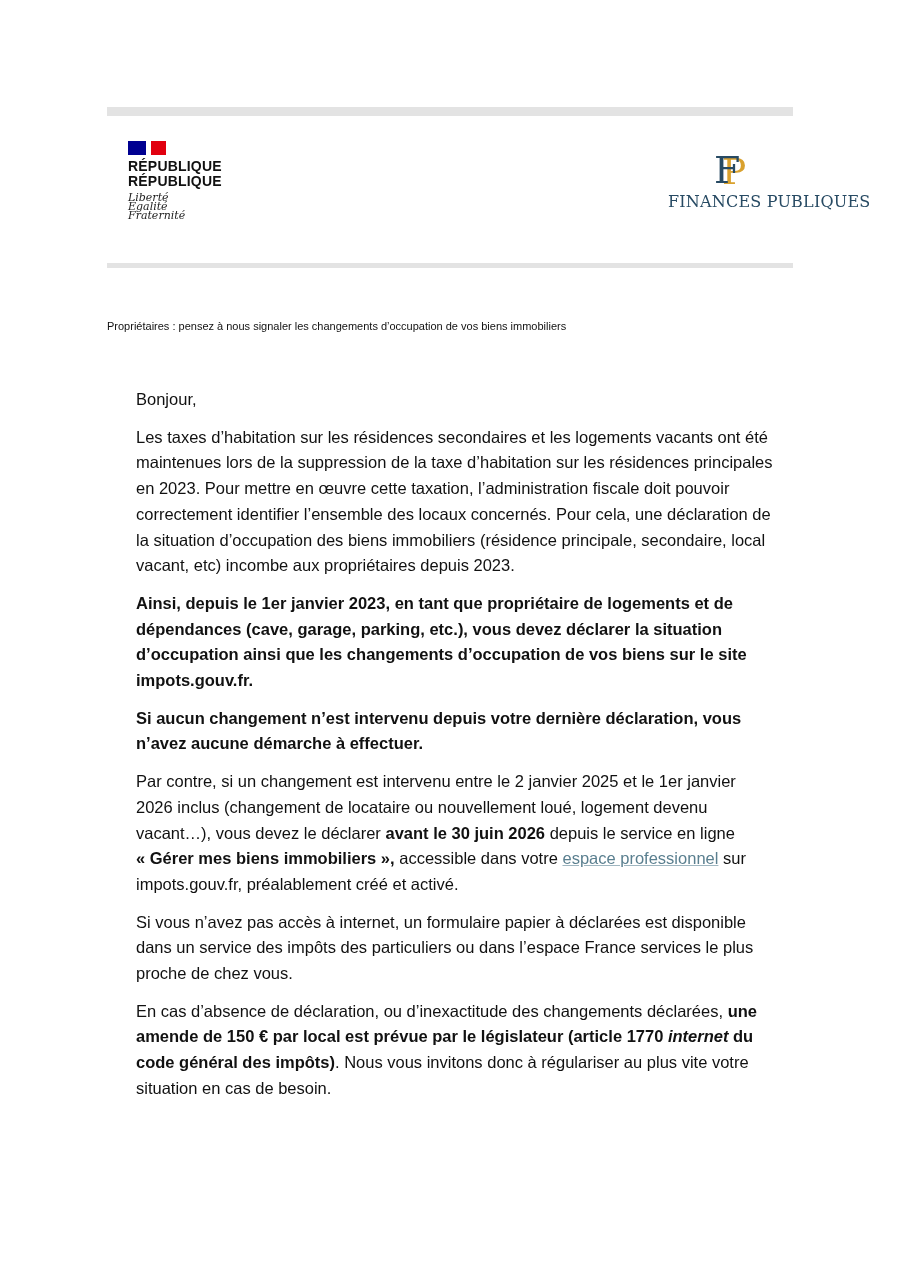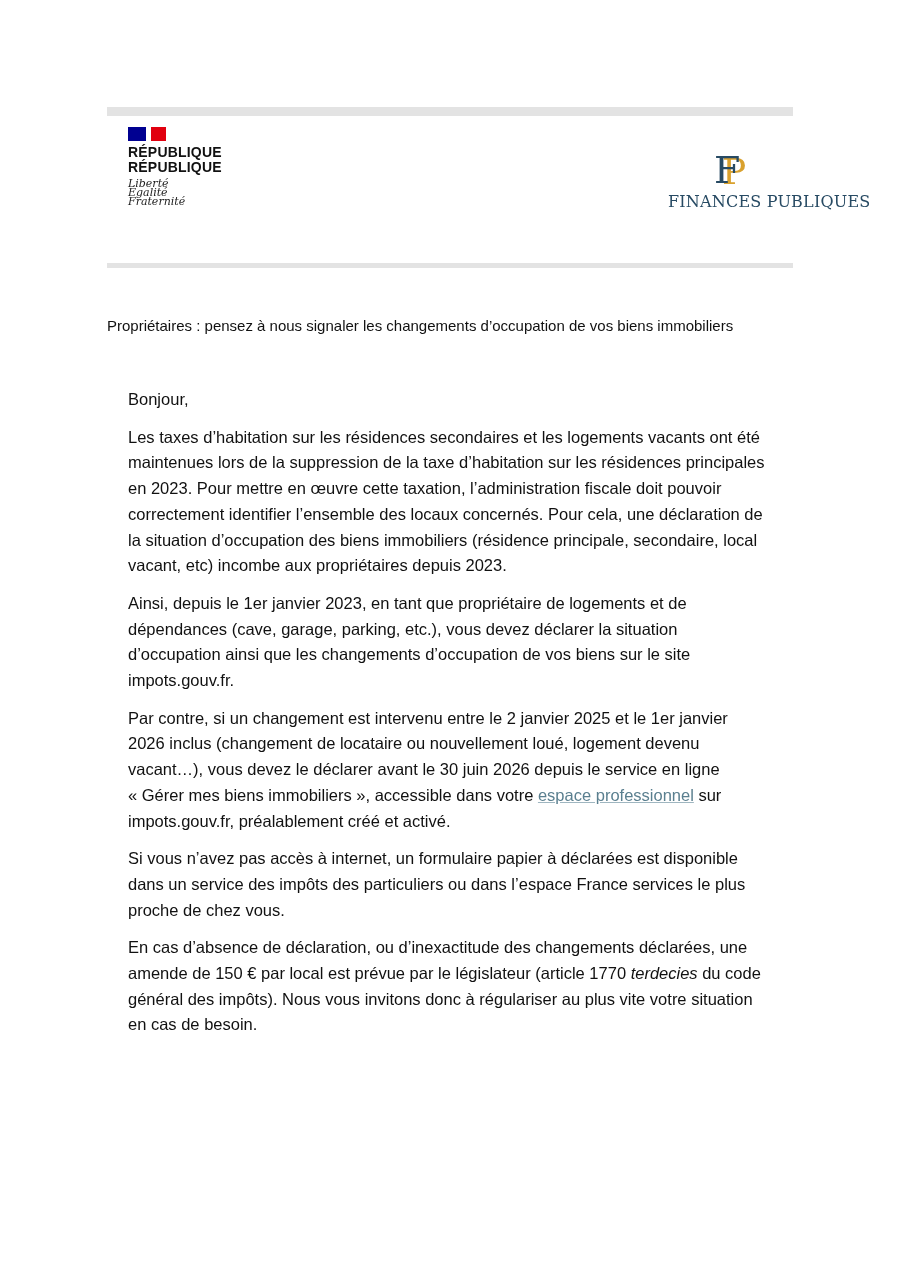--- a/index.html
+++ b/index.html
@@ -1,36 +1,36 @@
 <!DOCTYPE html>
 <html><head>
   <meta charset="utf-8">
   <style>
     html, body { margin: 0; padding: 0; background: #ffffff; }
     body { width: 900px; height: 1273px; position: relative; overflow: hidden;
            font-family: "Liberation Sans", "DejaVu Sans", sans-serif; color: #111; }
     .bar-top { position: absolute; left: 107px; top: 107px; width: 686px; height: 9px; background: #e3e3e3; }
     .bar-bottom { position: absolute; left: 107px; top: 263px; width: 686px; height: 5px; background: #e3e3e3; }
-    .rf-logo { position: absolute; left: 128px; top: 127px; width: 110px; height: 85px; }
+    .rf-logo { position: absolute; left: 128px; top: 141px; width: 110px; height: 85px; }
     .flag { display: flex; width: 38px; height: 14px; }
     .flag .blue { width: 18px; background: #000091; }
     .flag .gap { width: 5px; background: #fff; }
     .flag .red { width: 15px; background: #e1000f; }
     .rf-name { font-weight: bold; font-size: 14px; line-height: 15px; margin-top: 4px; color: #111; letter-spacing: 0.2px; }
     .rf-motto { font-family: "DejaVu Serif", serif; font-style: italic; font-size: 11px; line-height: 9px; margin-top: 4px; color: #222; }
     .fp-logo { position: absolute; left: 668px; top: 150px; width: 120px; height: 60px; text-align: center; }
     .fp-mono { position: relative; width: 36px; height: 40px; margin: 0 auto; }
     .fp-mono .f { position: absolute; left: 4px; top: 0; font-family: "DejaVu Serif", serif; font-size: 38px; line-height: 40px; color: #274a63; }
     .fp-mono .p { position: absolute; left: 12px; top: 2px; font-family: "DejaVu Serif", serif; font-size: 36px; line-height: 40px; color: #d9a12e; }
     .fp-text { font-family: "DejaVu Serif", serif; font-size: 16px; color: #274a63; letter-spacing: 0.2px; margin-top: 2px; white-space: nowrap; }
-    .subject { position: absolute; left: 107px; top: 313px; width: 680px; font-size: 15px; line-height: 26px; color: #111; }
-    .body { position: absolute; left: 128px; top: 387px; width: 640px; font-size: 16.5px; line-height: 25.7px; color: #111; }
+    .subject { position: absolute; left: 107px; top: 313px; width: 680px; font-size: 11px; line-height: 26px; color: #111; }
+    .body { position: absolute; left: 136px; top: 387px; width: 640px; font-size: 16.5px; line-height: 25.7px; color: #111; }
     .body p { margin: 0 0 12px 0; }
     .link { color: #5a7f8f; text-decoration: underline; text-decoration-color: #9fb6c0; }
-    b { font-weight: normal; }
+    b { font-weight: bold; }
   </style>
 </head>
 <body>
 
 <div class="bar-top"></div>
 
 <div class="rf-logo">
   <div class="flag">
     <div class="blue"></div>
       <div class="gap"></div>
@@ -56,16 +56,17 @@
 </div>
 
 <div class="bar-bottom"></div>
 
 <div class="subject">Propriétaires : pensez à nous signaler les changements d’occupation de vos biens immobiliers</div>
 
 <div class="body">
   <p>Bonjour,</p>
   <p>Les taxes d’habitation sur les résidences secondaires et les logements vacants ont été maintenues lors de la suppression de la taxe d’habitation sur les résidences principales en 2023. Pour mettre en œuvre cette taxation, l’administration fiscale doit pouvoir correctement identifier l’ensemble des locaux concernés. Pour cela, une déclaration de la situation d’occupation des biens immobiliers (résidence principale, secondaire, local vacant, etc) incombe aux propriétaires depuis 2023.</p>
   <p><b>Ainsi, depuis le 1er janvier 2023, en tant que propriétaire de logements et de dépendances (cave, garage, parking, etc.), vous devez déclarer la situation d’occupation ainsi que les changements d’occupation de vos biens sur le site impots.gouv.fr.</b></p>
+  <p><b>Si aucun changement n’est intervenu depuis votre dernière déclaration, vous n’avez aucune démarche à effectuer.</b></p>
   <p><span>Par contre, si un changement est intervenu entre le 2 janvier 2025 et le 1er janvier 2026 inclus (changement de locataire ou nouvellement loué, logement devenu vacant…), vous devez le déclarer </span><b>avant le 30 juin 2026</b><span> depuis le service en ligne </span><br><b>« Gérer mes biens immobiliers »,</b><span> accessible dans votre </span><a class="link">espace professionnel</a><span> sur impots.gouv.fr, préalablement créé et activé.</span></p>
   <p>Si vous n’avez pas accès à internet, un formulaire papier à déclarées est disponible dans un service des impôts des particuliers ou dans l’espace France services le plus proche de chez vous.</p>
-  <p><span>En cas d’absence de déclaration, ou d’inexactitude des changements déclarées, </span><b>une amende de 150 € par local est prévue par le législateur (article 1770 </b><b><i>terdecies</i></b><b> du code général des impôts)</b><span>. Nous vous invitons donc à régulariser au plus vite votre situation en cas de besoin.</span></p>
+  <p><span>En cas d’absence de déclaration, ou d’inexactitude des changements déclarées, </span><b>une amende de 150 € par local est prévue par le législateur (article 1770 </b><b><i>internet</i></b><b> du code général des impôts)</b><span>. Nous vous invitons donc à régulariser au plus vite votre situation en cas de besoin.</span></p>
 </div>
 
 </body></html>

